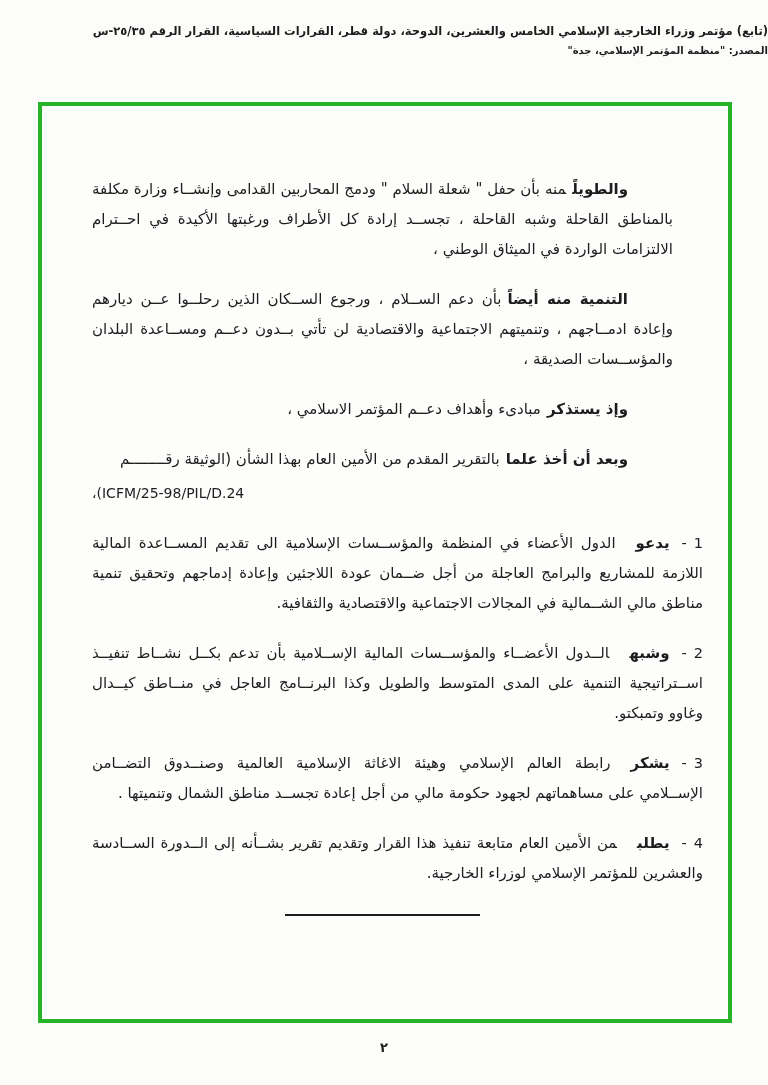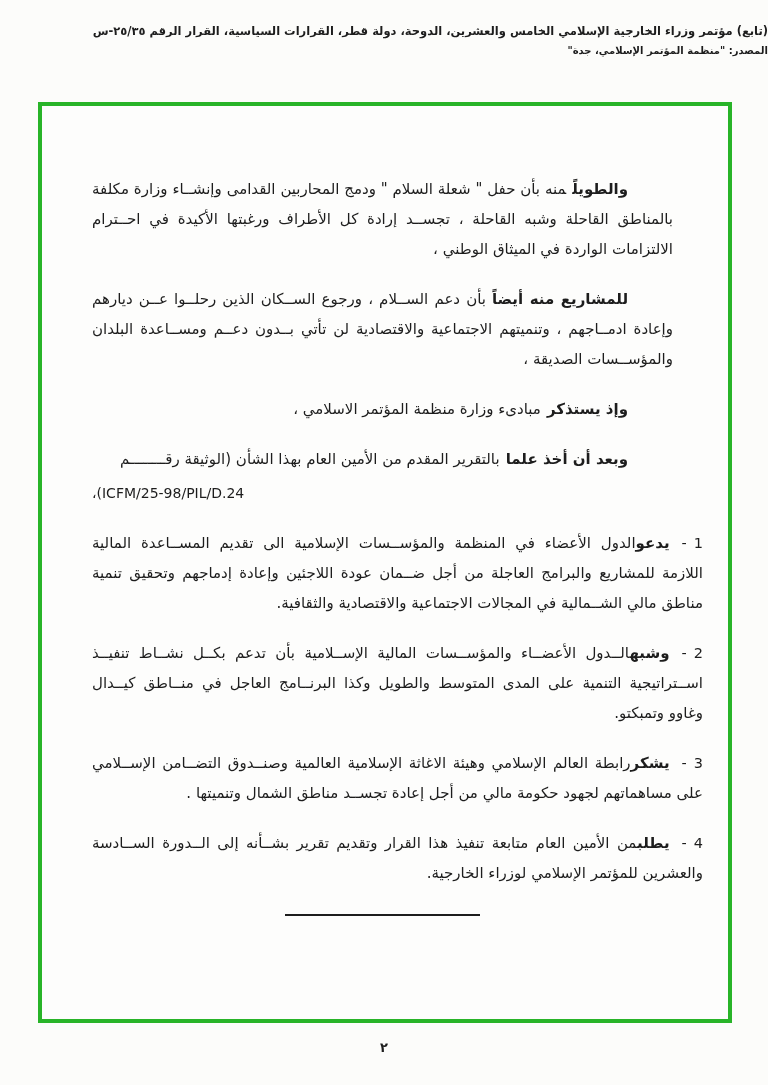--- a/index.html
+++ b/index.html
@@ -42,21 +42,21 @@
   .ref-line {
     direction: ltr;
     text-align: left;
     font-size: 14px;
     margin: 0 0 20px 0;
   }
 
   .item { margin: 0 -30px 20px 0; text-indent: 0; }
   .num-box { direction: ltr; unicode-bidi: embed; padding-left: 12px; font-size: 14.5px; }
   .num-box .dash { margin-right: 7px; }
-  .item .lead { padding-left: 0; }
+  .item .lead { padding-left: 20px; }
 
   .divider {
     width: 195px; height: 0;
     border-top: 2px solid #1d1d1d;
     margin: 26px auto 0 auto;
   }
 
   .page-num {
     position: absolute; top: 1040px; left: 0; width: 100%;
     text-align: center; font-size: 13px; font-weight: 700;
@@ -73,25 +73,25 @@
   </div>
 
   <div class="frame" style="border-color: rgb(40, 180, 40);">
     <div class="content">
 
       <p class="para">
         <span class="lead">والطويلً</span><span>منه بأن حفل " شعلة السلام " ودمج المحاربين القدامى وإنشــاء وزارة مكلفة بالمناطق القاحلة وشبه القاحلة ، تجســد إرادة كل الأطراف ورغبتها الأكيدة في احــترام الالتزامات الواردة في الميثاق الوطني ،</span>
       </p>
 
       <p class="para">
-        <span class="lead">للمشاريع منه أيضاً</span><span>بأن دعم الســلام ، ورجوع الســكان الذين رحلــوا عــن ديارهم وإعادة ادمــاجهم ، وتنميتهم الاجتماعية والاقتصادية لن تأتي بــدون دعــم ومســاعدة البلدان والمؤســسات الصديقة ،</span>
+        <span class="lead">التنمية منه أيضاً</span><span>بأن دعم الســلام ، ورجوع الســكان الذين رحلــوا عــن ديارهم وإعادة ادمــاجهم ، وتنميتهم الاجتماعية والاقتصادية لن تأتي بــدون دعــم ومســاعدة البلدان والمؤســسات الصديقة ،</span>
       </p>
 
       <p class="para">
-        <span class="lead">وإذ يستذكر</span><span>مبادىء وزارة منظمة المؤتمر الاسلامي ،</span>
+        <span class="lead">وإذ يستذكر</span><span>مبادىء وأهداف دعــم المؤتمر الاسلامي ،</span>
       </p>
 
 
       <p class="para p5">
         <span class="lead">وبعد أن أخذ علما</span><span>بالتقرير المقدم من الأمين العام بهذا الشأن (الوثيقة رقــــــــم</span>
       </p>
 
       <div class="ref-line">،(ICFM/25-98/PIL/D.24</div>
 
       <div>

